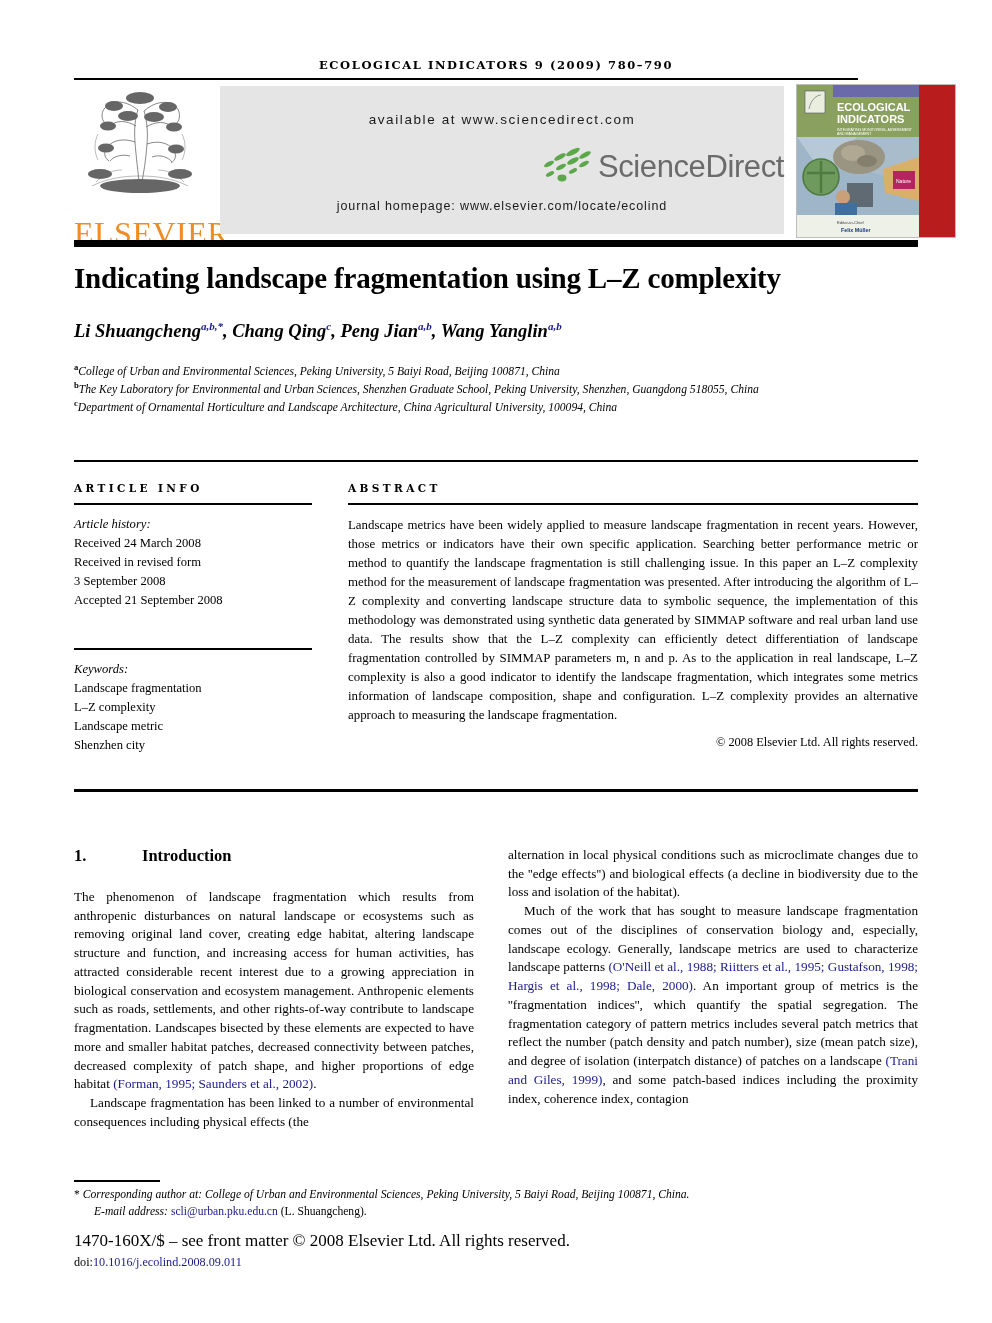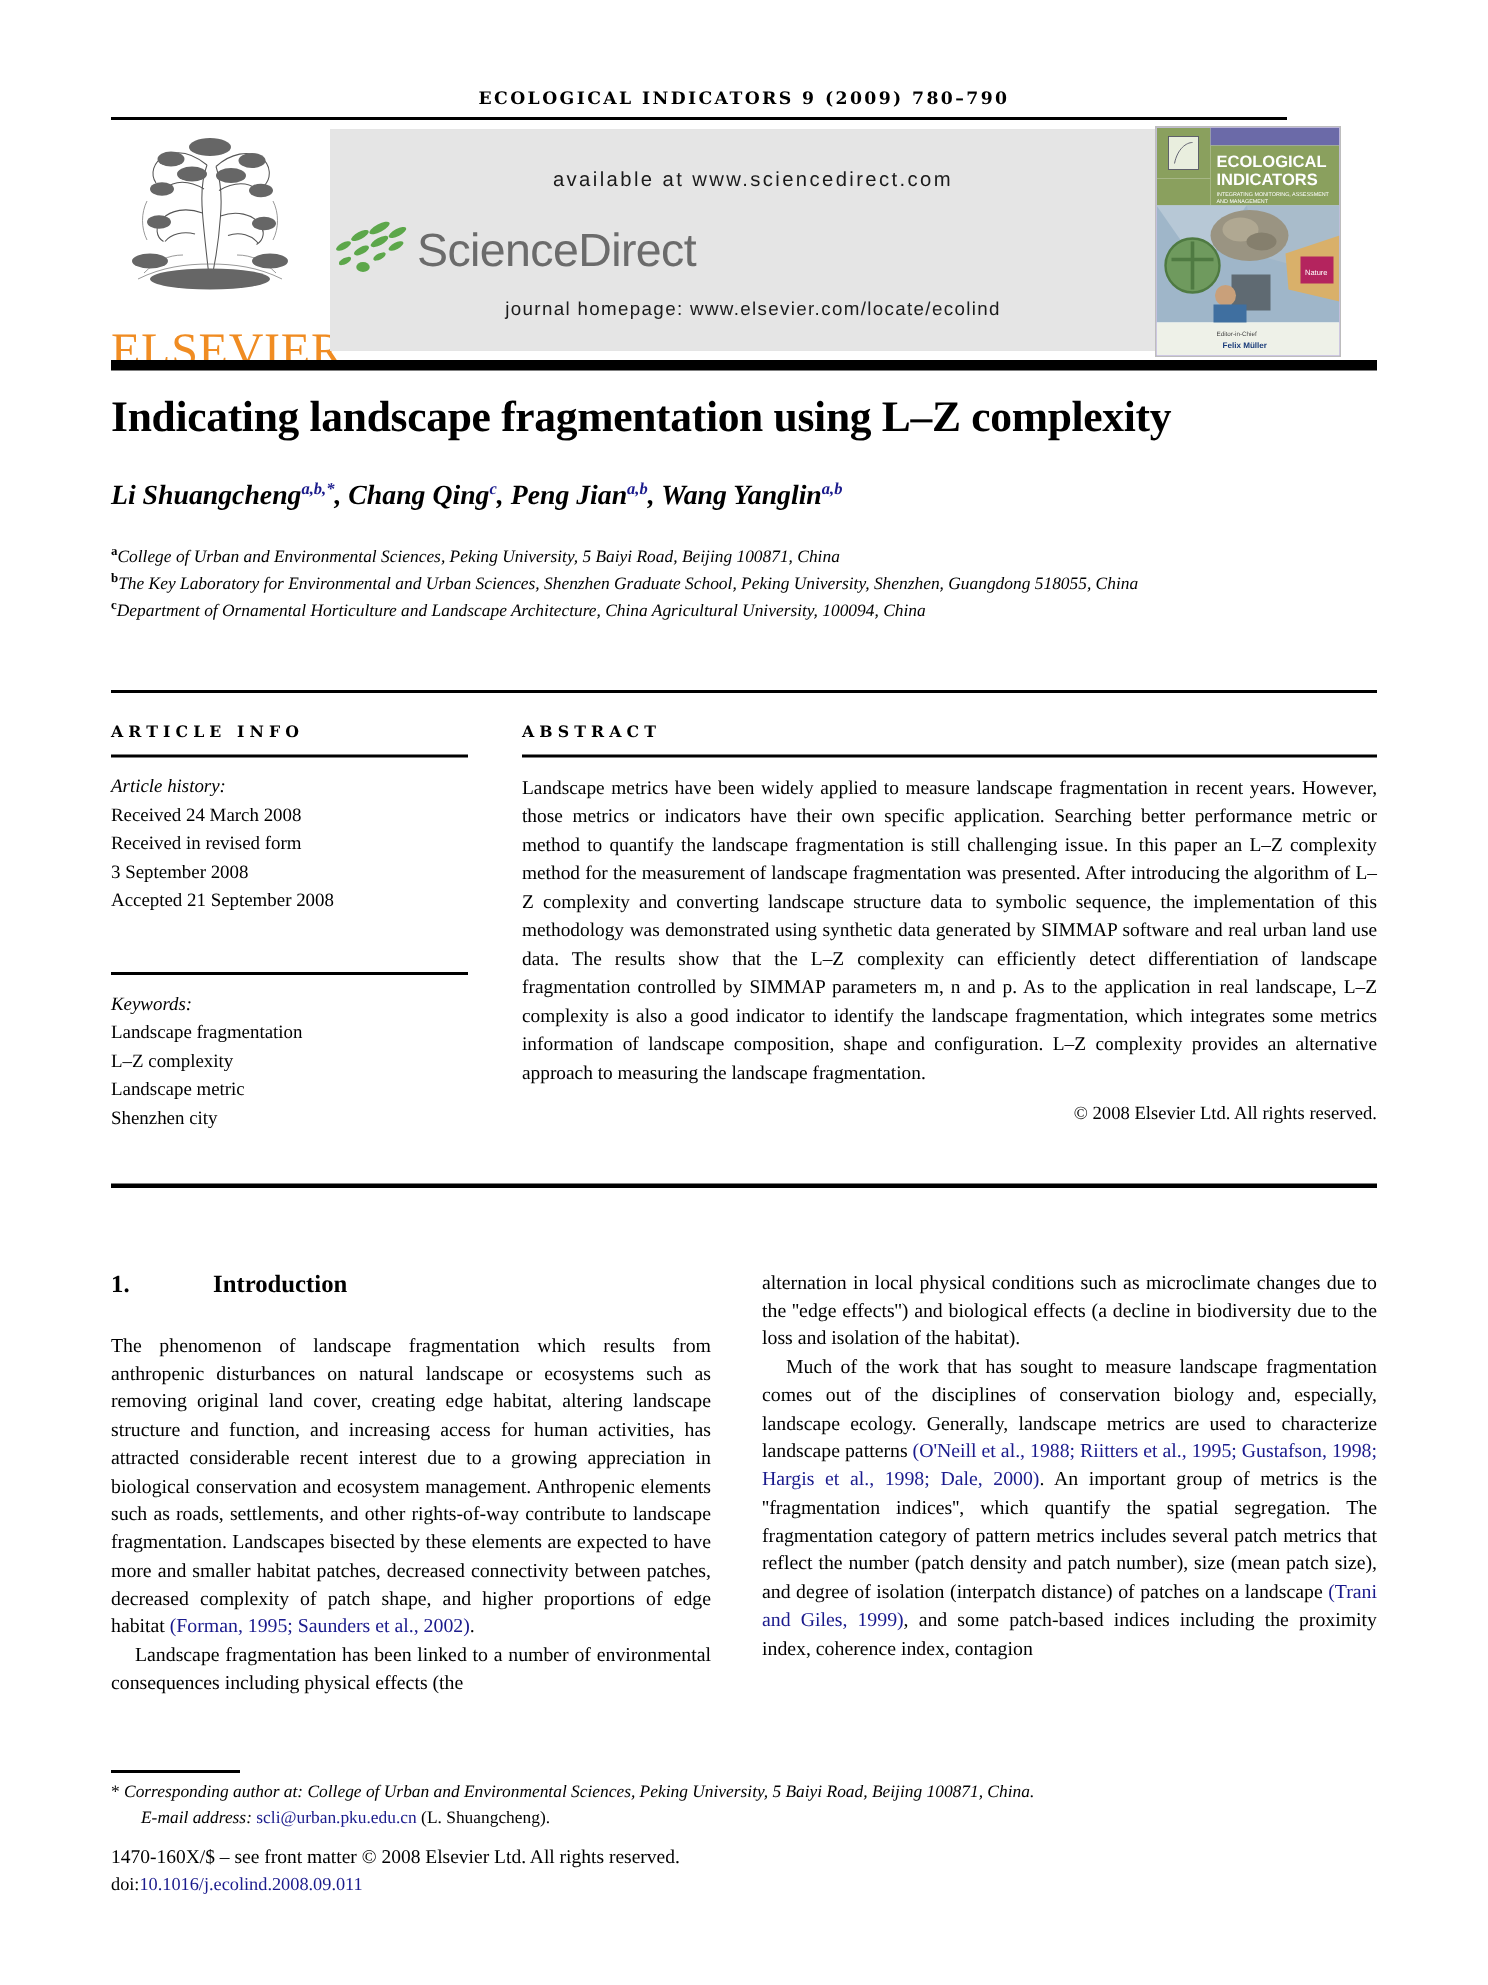--- a/index.html
+++ b/index.html
@@ -94,21 +94,21 @@
     letter-spacing: 1.6px;
     color: #1a1a1a;
   }
   .sd-logo-wrap {
     position: absolute;
     left: 0; top: 57px;
     width: 564px;
     height: 48px;
     display: flex;
     align-items: center;
-    justify-content: flex-start;
+    justify-content: flex-end;
   }
   .sd-leaves { width: 52px; height: 40px; margin-right: 6px; }
   .sd-word {
     font-family: "Liberation Sans", sans-serif;
     font-size: 31px;
     color: #6b6b6b;
     letter-spacing: -0.4px;
   }
   .sd-homepage {
     position: absolute;
@@ -117,26 +117,27 @@
     text-align: center;
     font-family: "Liberation Sans", sans-serif;
     font-size: 12.5px;
     letter-spacing: 0.9px;
     color: #1a1a1a;
   }
 
   
   .cover {
     position: absolute;
-    left: 696px; top: 0;
+    left: 722px; top: 0;
     width: 122px;
     height: 152px;
     border: 1px solid #bdbdbd;
-    background: #c4b5fd;
+    background: #b91c1c;
     overflow: hidden;
+    padding-left: 36px;
   }
   .cover-inner { position: absolute; left: 0; top: 0; width: 122px; height: 152px; }
 
   .rule-thick {
     position: absolute;
     left: 74px; top: 240px;
     width: 844px;
     height: 7px;
     background: #000;
   }
@@ -282,21 +283,21 @@
     width: 860px;
     font-family: "Liberation Serif", serif;
     font-size: 11.6px;
     line-height: 1.5;
   }
   .foot-corr { font-style: italic; padding-left: 10px; text-indent: -10px; }
   .foot-corr .star { font-style: normal; }
   .foot-mail { padding-left: 20px; }
   .foot-mail .lbl { font-style: italic; }
   .link { color: #1a1a8c; }
-  .foot-issn { margin-top: 7px; font-size: 13px; }
+  .foot-issn { margin-top: 7px; font-size: 17px; }
   .foot-doi { font-size: 12.2px; }
 </style>
 </head>
 <body>
 
 <div class="page">
 
   <div class="runhead">Ecological Indicators 9 (2009) 780–790</div>
   <div class="rule-top"></div>
 

